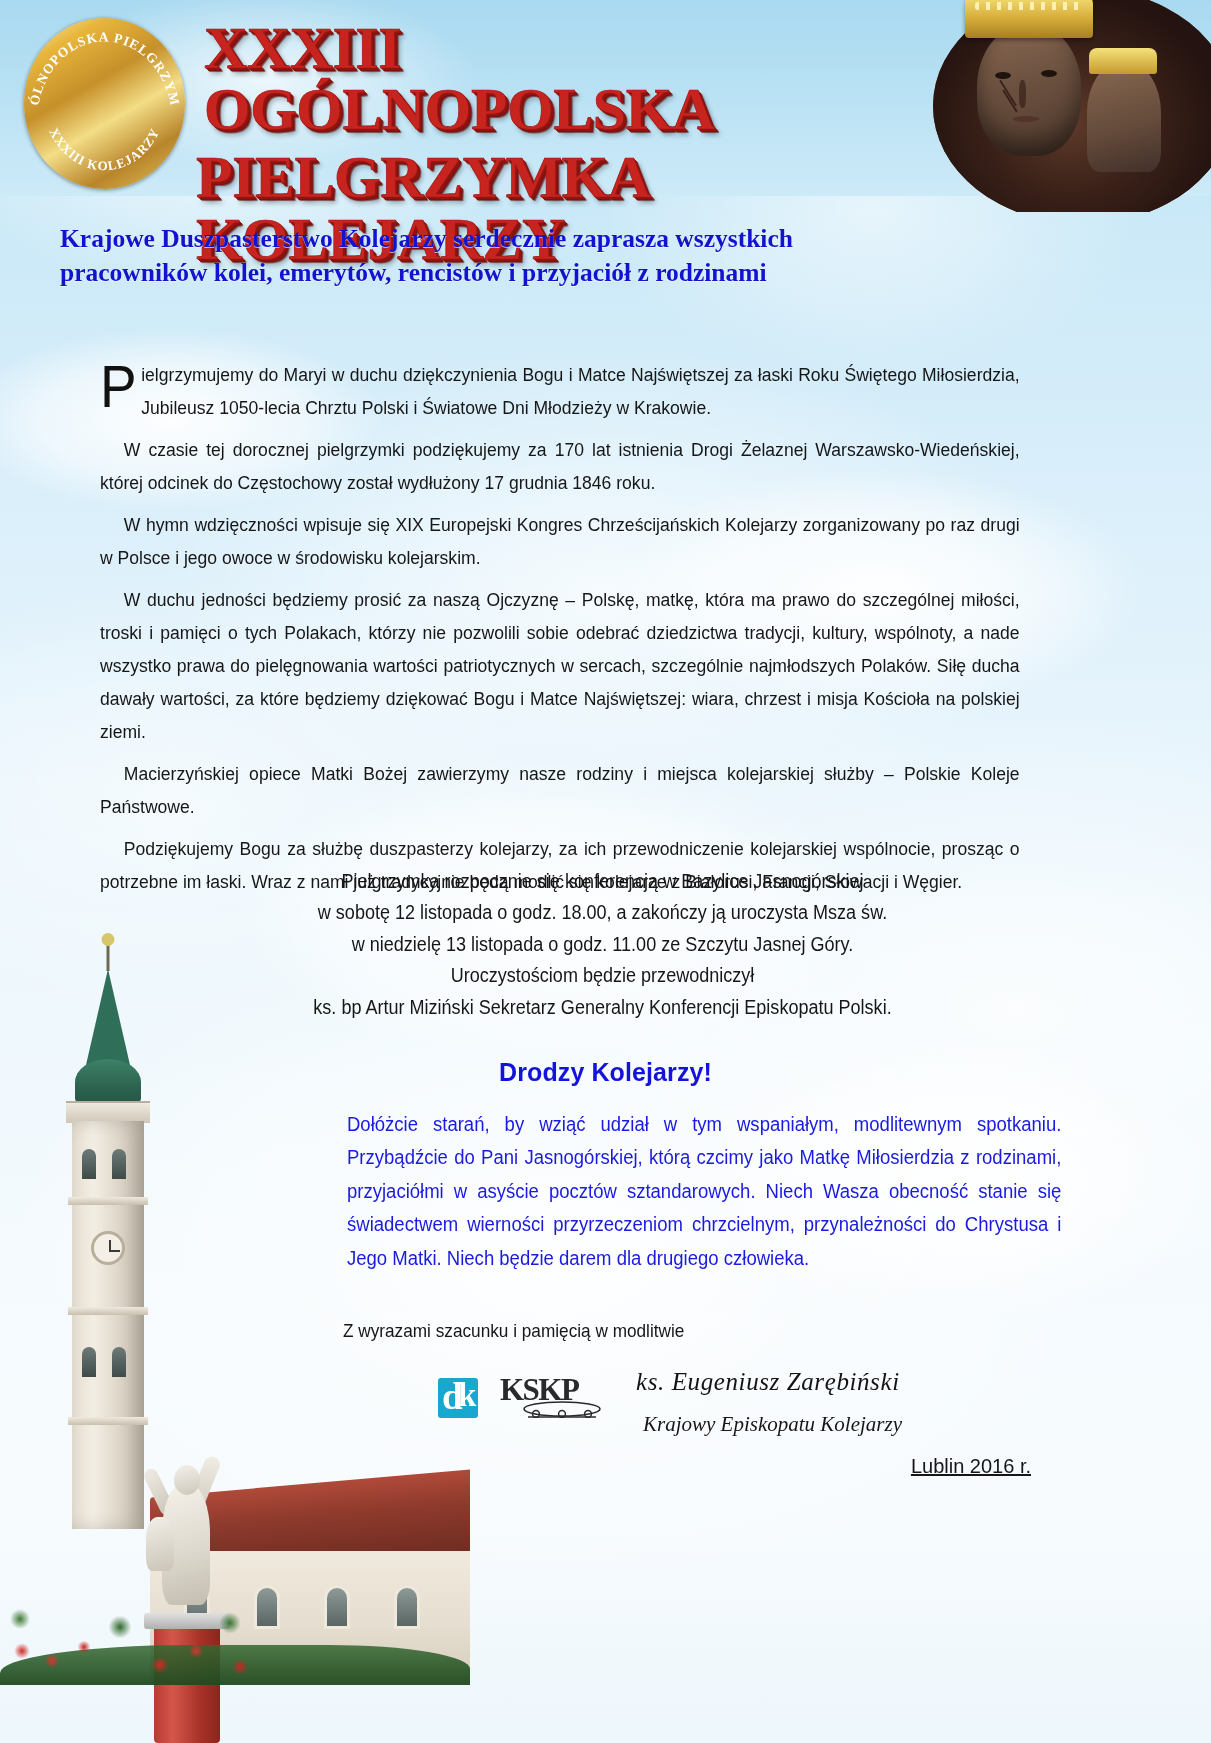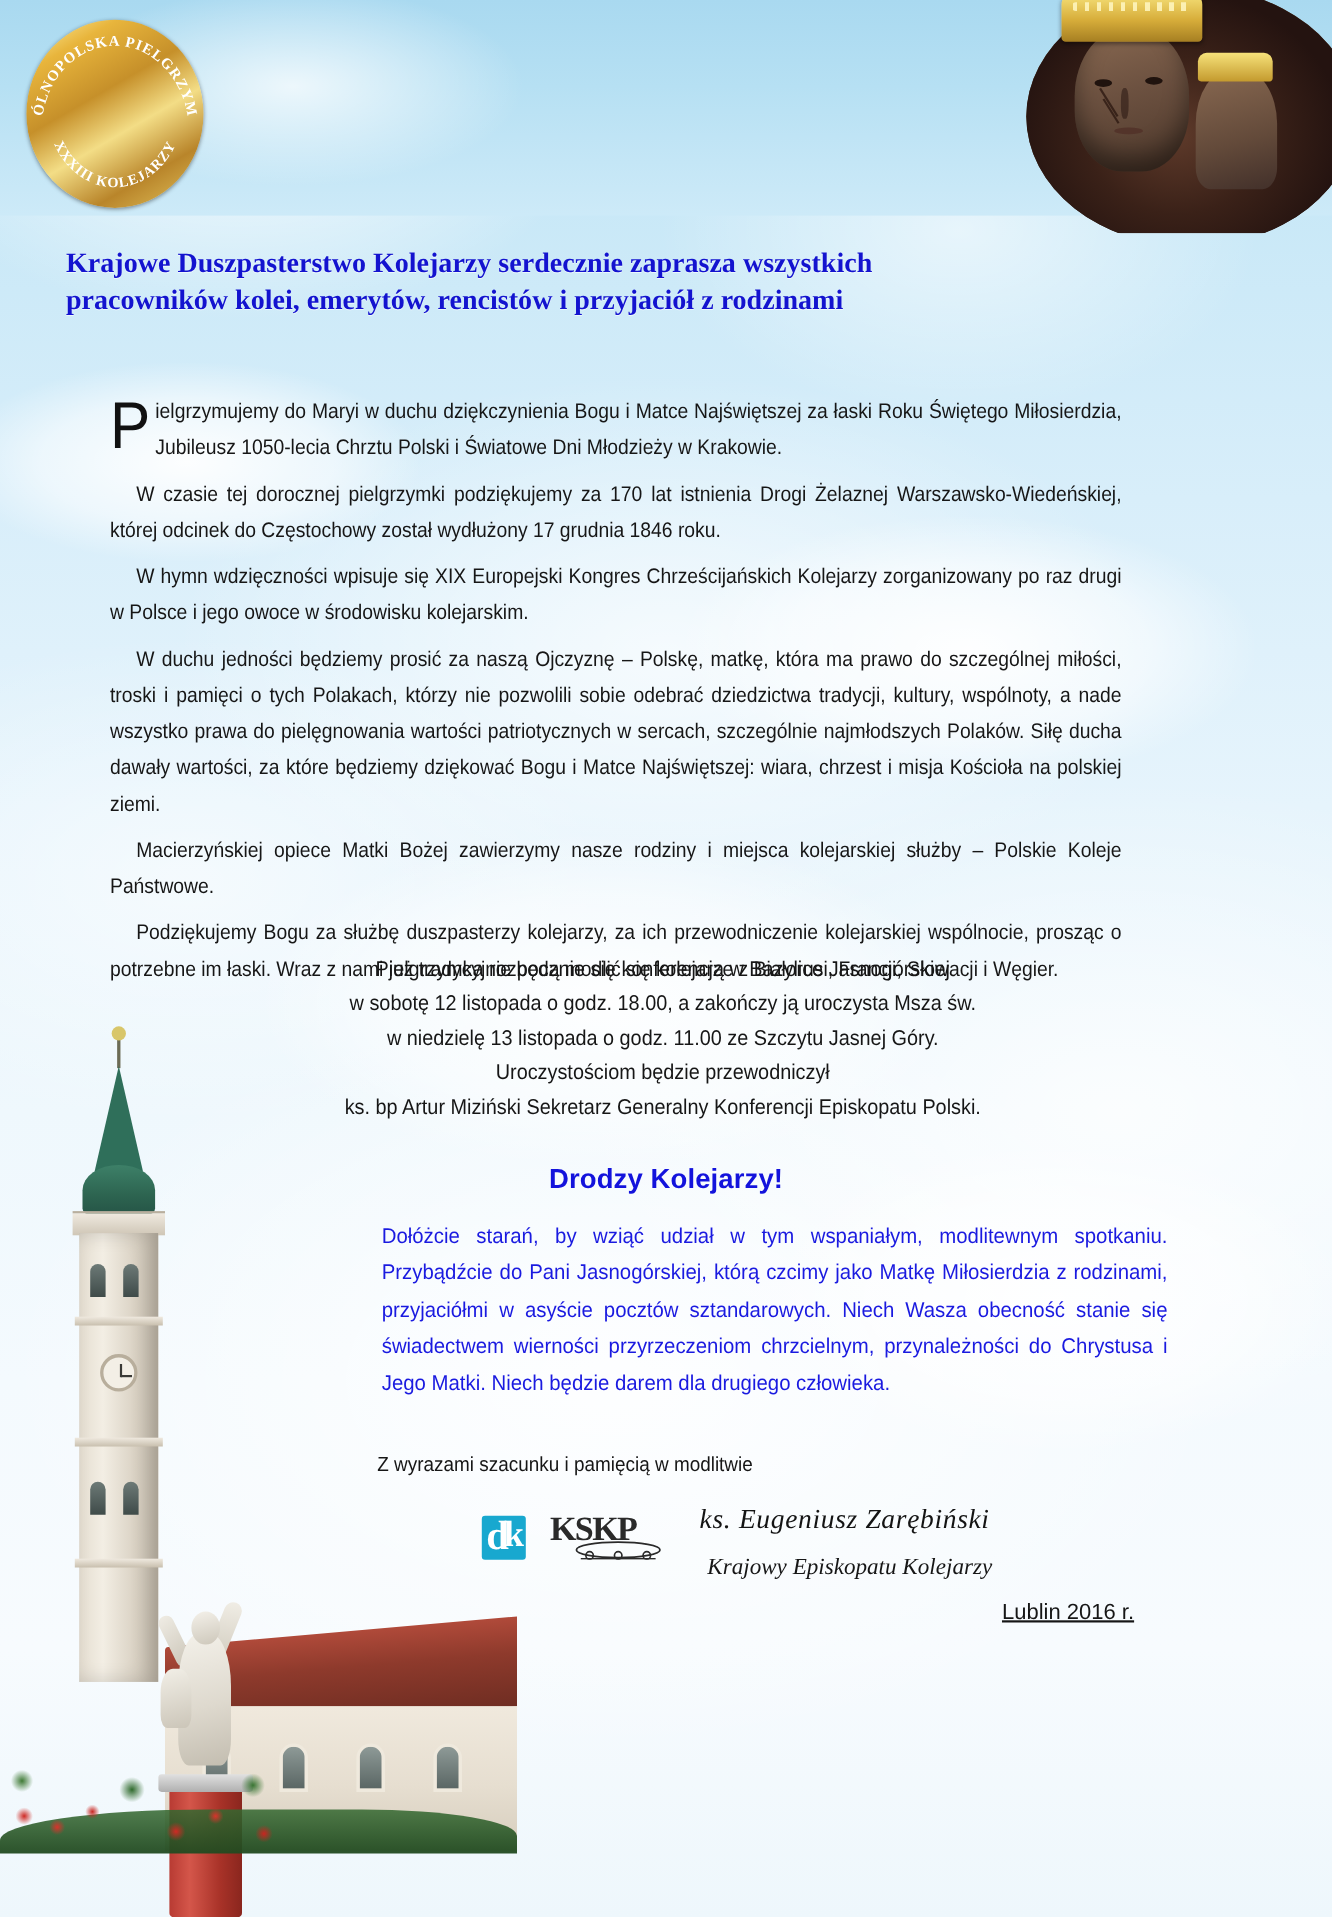--- a/index.html
+++ b/index.html
@@ -490,20 +490,24 @@
         <text font-family="Liberation Serif, serif" font-size="13.5" font-weight="bold" fill="#ffffff" letter-spacing="1">
           <textPath href="#arcTop" startOffset="50%" text-anchor="middle">OGÓLNOPOLSKA  PIELGRZYMKA</textPath>
         </text>
         <text font-family="Liberation Serif, serif" font-size="13" font-weight="bold" fill="#ffffff" letter-spacing="1">
           <textPath href="#arcBot" startOffset="50%" text-anchor="middle">XXXIII                          KOLEJARZY</textPath>
         </text>
       </svg>
     </div>
   </div>
 
+  <div class="title-wrap">
+    <div class="ttl l1">XXXIII OGÓLNOPOLSKA</div>
+    <div class="ttl l2">PIELGRZYMKA KOLEJARZY</div>
+  </div>
 
   <div class="madonna">
     <div class="mad-bg"></div>
     <div class="mad-halo"></div>
     <div class="mad-cloak"></div>
     <div class="mad-face"></div>
     <div class="mad-eye l"></div>
     <div class="mad-eye r"></div>
     <div class="mad-nose"></div>
     <div class="mad-mouth"></div>

